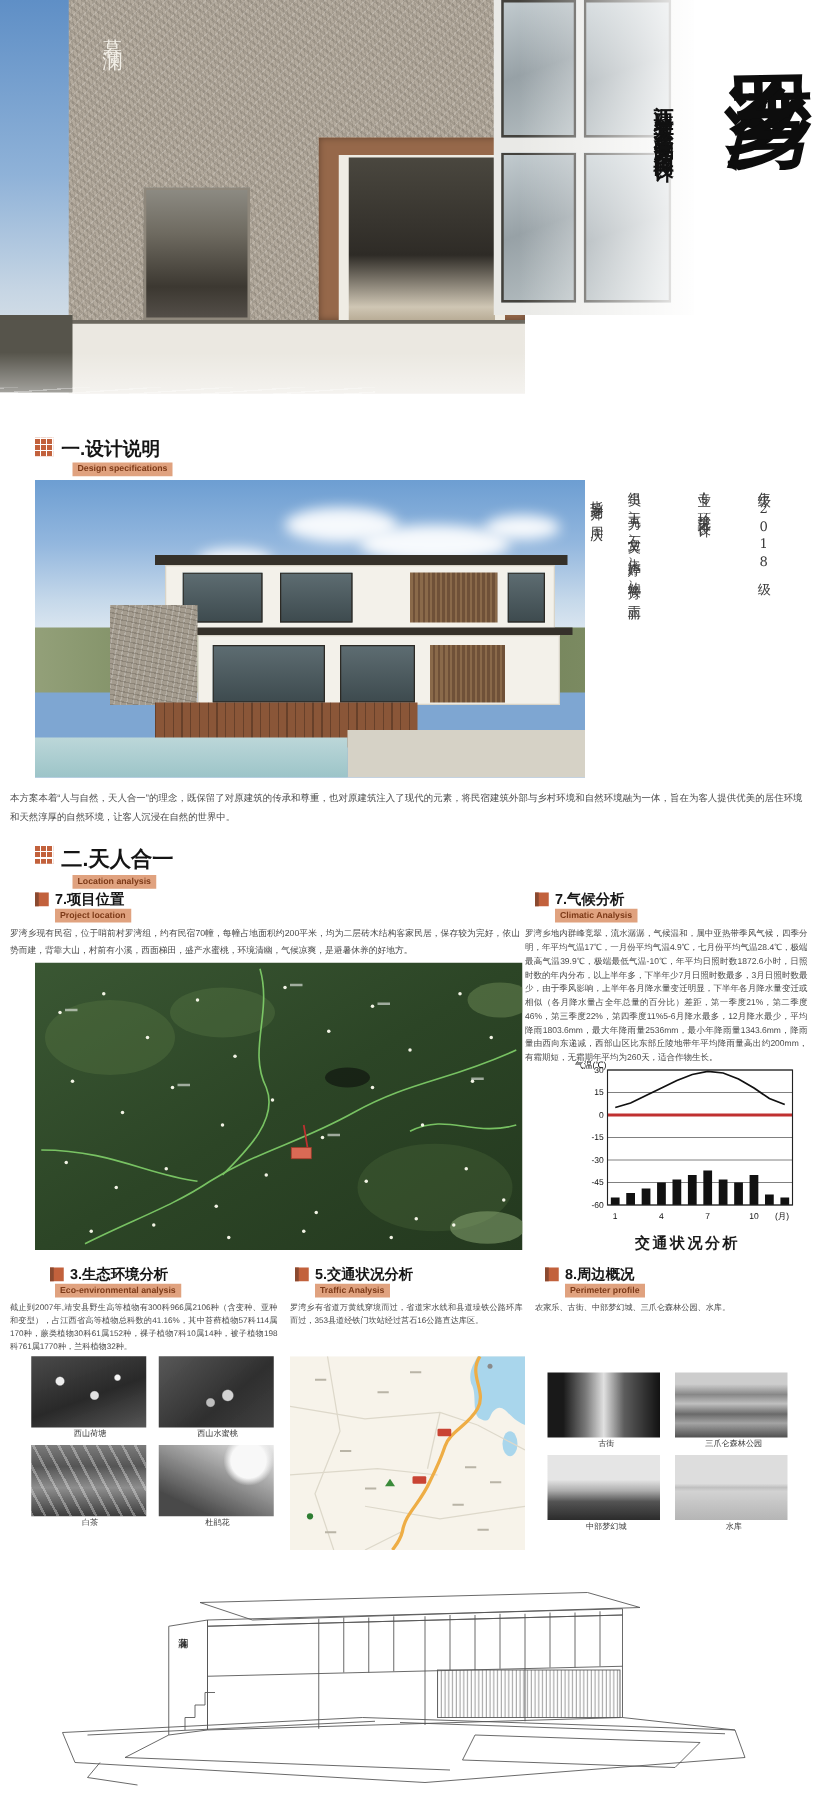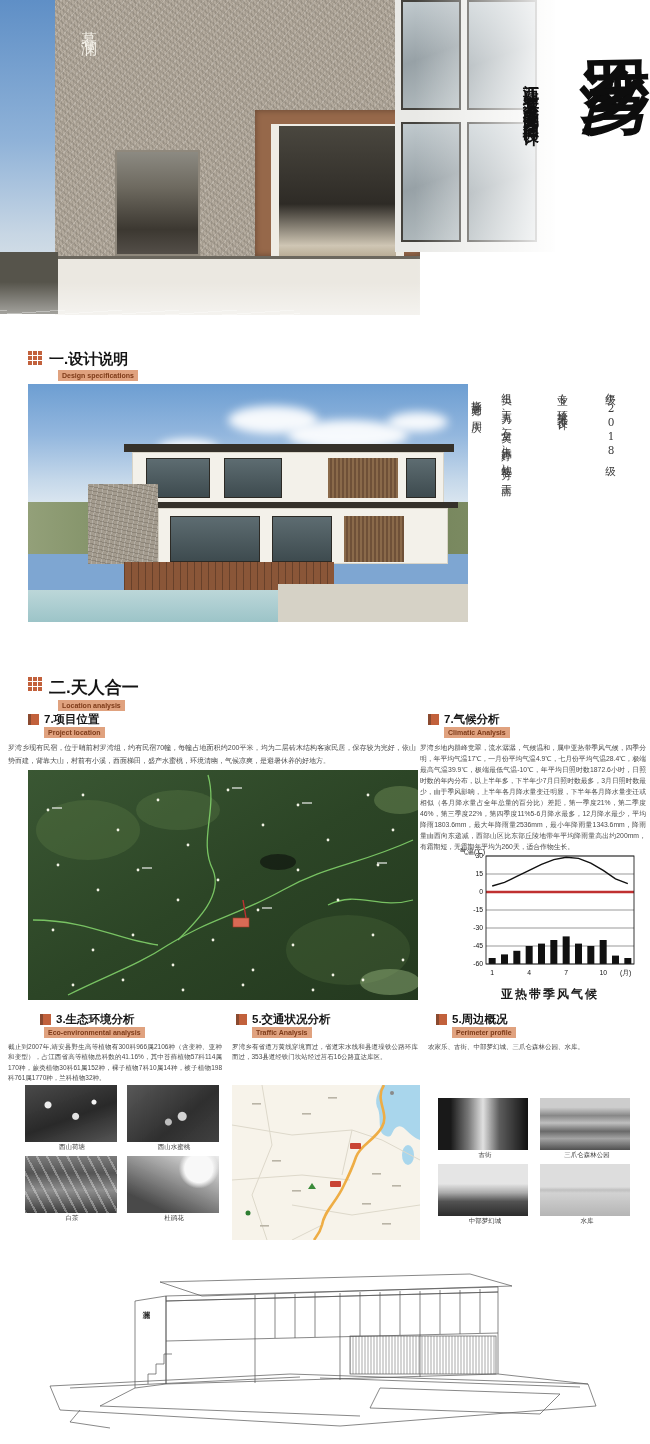--- a/index.html
+++ b/index.html
@@ -159,20 +159,21 @@
     <div class="rp-deck"></div>
     <div class="rp-patio"></div>
     <div class="rp-pool"></div>
   </div>
 
   <div class="credit" style="left:604px;top:385px;height:250px">年级：2018级</div>
   <div class="credit" style="left:556px;top:385px;height:250px">专业：环境艺术设计</div>
   <div class="credit" style="left:500px;top:385px;height:250px">组员：王克力、石文英、朱婷婷、鲍筱芳、王丽</div>
   <div class="credit" style="left:470px;top:392px;height:200px">指导老师：周庆</div>
 
+  <div class="para" style="left:8px;top:632px;width:634px;font-size:7.5px;line-height:1.95">本方案本着“人与自然，天人合一”的理念，既保留了对原建筑的传承和尊重，也对原建筑注入了现代的元素，将民宿建筑外部与乡村环境和自然环境融为一体，旨在为客人提供优美的居住环境和天然淳厚的自然环境，让客人沉浸在自然的世界中。</div>
 
   <div class="h1row" style="left:28px;top:676px">
     <span class="gicon"></span>
     <span class="h1t big">二.天人合一</span>
   </div>
   <div class="tag" style="left:58px;top:700px">Location analysis</div>
 
   <div class="h2row" style="left:28px;top:712px">
     <span class="sicon"></span>
     <span class="h2t">7.项目位置</span>
@@ -288,21 +289,21 @@
       <rect x="166.33333333333334" y="112" width="7" height="6" fill="#111"></rect>
       <polyline points="34.2,40.0 46.5,36.4 58.8,30.4 71.2,24.4 83.5,18.4 95.8,13.6 108.2,11.2 120.5,12.4 132.8,17.2 145.2,24.4 157.5,32.8 169.8,37.6" fill="none" stroke="#111" stroke-width="1.4"></polyline>
       <text x="34.166666666666664" y="129" font-size="6.8" text-anchor="middle" fill="#111">1</text>
       <text x="71.16666666666667" y="129" font-size="6.8" text-anchor="middle" fill="#111">4</text>
       <text x="108.16666666666667" y="129" font-size="6.8" text-anchor="middle" fill="#111">7</text>
       <text x="145.16666666666669" y="129" font-size="6.8" text-anchor="middle" fill="#111">10</text>
       <text x="162" y="129" font-size="6.8" fill="#111">(月)</text>
       <rect x="28" y="10" width="148" height="108" fill="none" stroke="#222" stroke-width="0.9"></rect>
       <text x="2" y="8" font-size="7" fill="#111">气温(℃)</text>
     </svg>
-  <div class="chart-cap" style="left:455px;top:986px;width:190px">亚热带季风气候</div>
+  <div class="chart-cap" style="left:455px;top:986px;width:190px">交通状况分析</div>
 
   <div class="h2row" style="left:40px;top:1012px">
     <span class="sicon"></span>
     <span class="h2t">3.生态环境分析</span>
   </div>
   <div class="tag" style="left:44px;top:1027px">Eco-environmental analysis</div>
   <div class="para" style="left:8px;top:1042px;width:214px;font-size:6.5px;line-height:1.6">截止到2007年,靖安县野生高等植物有300科966属2106种（含变种、亚种和变型），占江西省高等植物总科数的41.16%，其中苔藓植物57科114属170种，蕨类植物30科61属152种，裸子植物7科10属14种，被子植物198科761属1770种，兰科植物32种。</div>
   <div class="pgrid" style="left:25px;top:1085px;width:196px">
     <div>
         <div class="ph p-lotus"></div>
@@ -357,21 +358,21 @@
       <rect x="28" y="140" width="9" height="1.6"></rect>
         <rect x="96" y="12" width="9" height="1.6"></rect>
       <rect x="160" y="100" width="9" height="1.6"></rect>
         <rect x="150" y="138" width="9" height="1.6"></rect>
     </g>
     <circle cx="160" cy="8" r="2" fill="#8a8a8a"></circle>
   </svg>
 
   <div class="h2row" style="left:436px;top:1012px">
     <span class="sicon"></span>
-    <span class="h2t">5.周边概况</span>
+    <span class="h2t">8.周边概况</span>
   </div>
   <div class="tag" style="left:452px;top:1027px">Perimeter profile</div>
   <div class="para" style="left:428px;top:1042px;width:214px;font-size:6.5px;line-height:1.6">农家乐、古街、中部梦幻城、三爪仑森林公园、水库。</div>
   <div class="pgrid" style="left:438px;top:1098px;width:196px">
     <div>
         <div class="ph ph2 p-street"></div>
       <div class="cap">古街</div>
       </div>
     <div>
         <div class="ph ph2 p-forest"></div>

